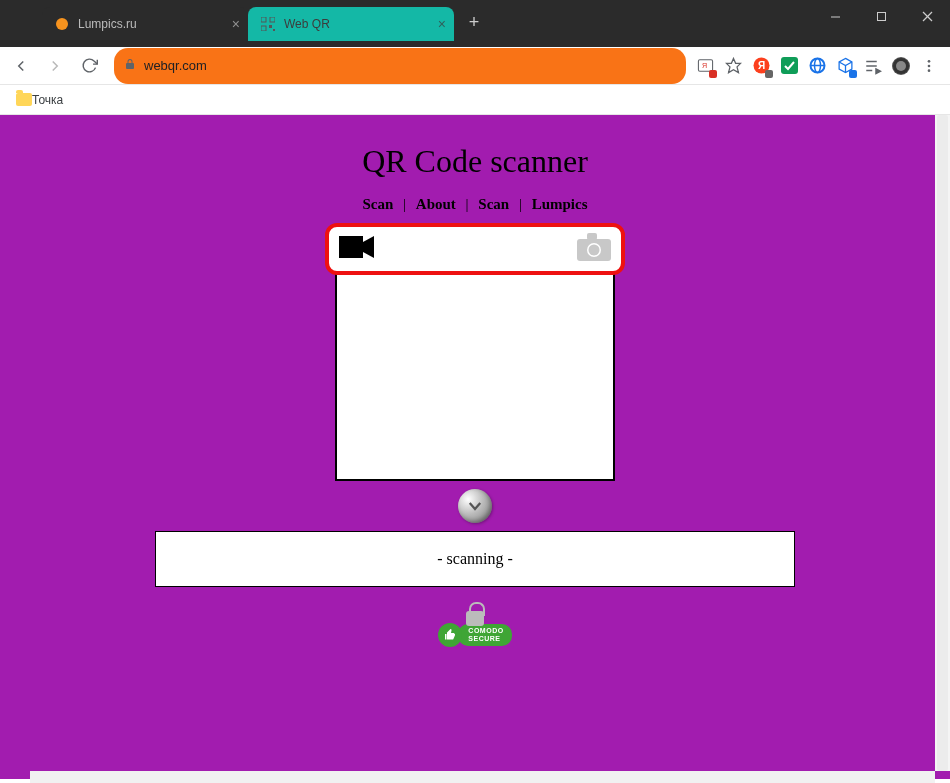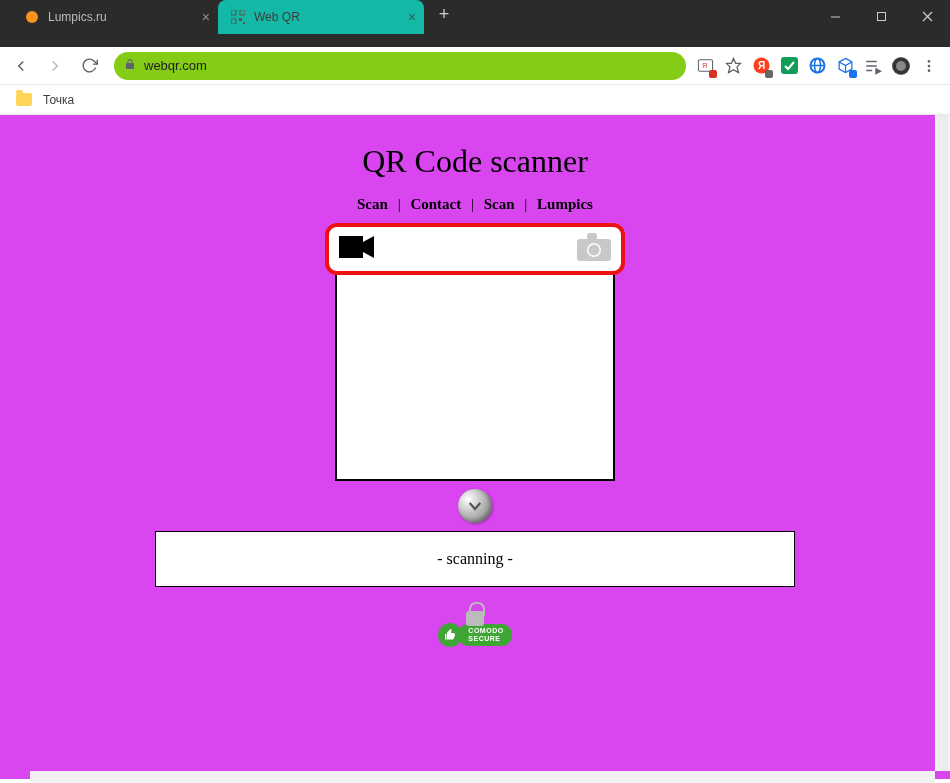--- a/index.html
+++ b/index.html
@@ -1,49 +1,49 @@
 <!DOCTYPE html>
 <html><head>
 <meta charset="utf-8">
 <style>
   * { box-sizing: border-box; margin: 0; padding: 0; }
   body { font-family: Arial, sans-serif; background: #fff; width: 950px; height: 783px; overflow: hidden; position: relative; }
 
   
   .titlebar { height: 47px; background: #2b2b2b; display: flex; align-items: flex-end; position: relative; }
-  .tabs { display: flex; align-items: flex-start; height: 100%; padding-left: 12px; }
+  .tabs { display: flex; align-items: center; height: 100%; padding-left: 12px; margin-left: 30px; }
   .tab { height: 34px; display: flex; align-items: center; padding: 0 12px; color: #ccc; font-size: 12px; border-radius: 8px 8px 0 0; min-width: 206px; position: relative; }
   .tab.inactive { background: #2b2b2b; color: #bbb; }
   .tab.active { background: #14b8a6; color: #3c3c3c; }
   .tab .favicon { width: 16px; height: 16px; margin-right: 8px; display: inline-flex; align-items: center; justify-content: center; }
   .tab .close { position: absolute; right: 8px; top: 50%; transform: translateY(-50%); font-size: 14px; color: inherit; opacity: .7; }
   .newtab { width: 28px; height: 28px; display: flex; align-items: center; justify-content: center; color: #ccc; font-size: 18px; margin-left: 6px; margin-bottom: 3px; }
   .win-controls { position: absolute; right: 0; top: 0; height: 38px; display: flex; }
   .win-btn { width: 46px; height: 32px; display: flex; align-items: center; justify-content: center; color: #ccc; font-size: 12px; }
   .win-btn svg { stroke: #ccc; }
 
   
   .addrbar { height: 38px; background: #fff; display: flex; align-items: center; padding: 0 6px; border-bottom: 1px solid #e6e6e6; gap: 4px; }
   .nav-btn { width: 30px; height: 30px; display: flex; align-items: center; justify-content: center; color: #5f6368; border-radius: 50%; }
   .nav-btn.disabled { color: #b9b9b9; }
-  .url-field { flex: 1; height: 28px; background: #84cc16; border-radius: 14px; display: flex; align-items: center; padding: 0 10px; font-size: 13px; color: #5f6368; margin: 0 6px; }
+  .url-field { flex: 1; height: 36px; background: #f97316; border-radius: 14px; display: flex; align-items: center; padding: 0 10px; font-size: 13px; color: #5f6368; margin: 0 6px; }
   .url-field .lock { margin-right: 8px; color: #5f6368; }
   .url-text { color: #202124; }
   .ext-icons { display: flex; align-items: center; gap: 10px; padding-right: 6px; }
   .ext-icon { width: 18px; height: 18px; display: flex; align-items: center; justify-content: center; font-size: 15px; position: relative; }
   .ext-badge { position: absolute; right: -3px; bottom: -3px; width: 8px; height: 8px; background: #d93025; border-radius: 2px; }
 
   
   .bookmarks { height: 30px; background: #fff; display: flex; align-items: center; padding: 0 10px; border-bottom: 1px solid #e6e6e6; font-size: 12px; color: #3c4043; }
-  .bookmark-item { display: flex; align-items: center; gap: 11px; padding: 4px 6px; }
+  .bookmark-item { display: flex; align-items: center; gap: 0; padding: 4px 6px; }
   .folder-icon { width: 16px; height: 13px; background: #ffd658; border-radius: 2px; position: relative; }
   .folder-icon::before { content: ""; position: absolute; top: -3px; left: 0; width: 7px; height: 3px; background: #ffd658; border-radius: 2px 2px 0 0; }
 
   
-  .page { background: #d946ef; height: calc(783px - 47px - 38px - 30px - 4px); overflow: hidden; position: relative; }
+  .page { background: #a21caf; height: calc(783px - 47px - 38px - 30px - 4px); overflow: hidden; position: relative; }
 
   .content-wrap { max-width: 950px; text-align: center; padding-top: 28px; }
   .page-title { font-family: "Times New Roman", serif; font-size: 32px; font-weight: 400; color: #000; margin-bottom: 16px; }
   .menu { font-family: "Times New Roman", serif; font-size: 15px; color: #000; margin-bottom: 10px; }
   .menu .sep { padding: 0 6px; color: #000; }
   .menu-item { font-weight: bold; margin-top: 20px; }
 
   .tool-row { width: 300px; height: 52px; border: 4px solid #e11; border-radius: 12px; margin: 0 auto; display: flex; align-items: center; justify-content: space-between; padding: 0 10px; background: #fff; position: relative; }
   .video-icon { color: #000; }
   .photo-icon { color: #bdbdbd; }
@@ -214,21 +214,21 @@
   </div>
 </div>
 
 <div class="page">
   <div class="content-wrap">
     <h1 class="page-title">QR Code scanner</h1>
 
     <div class="menu">
       <span class="menu-item">Scan</span>
       <span class="sep">|</span>
-      <span class="menu-item">Contact</span>
+      <span class="menu-item">About</span>
       <span class="sep">|</span>
       <span class="menu-item">Scan</span>
       <span class="sep">|</span>
       <span class="menu-item">Lumpics</span>
     </div>
 
     <div class="tool-row">
       <span class="video-icon">
         <svg width="36" height="26" viewBox="0 0 36 26">
             <rect x="0" y="2" width="24" height="22" fill="#000"></rect>

